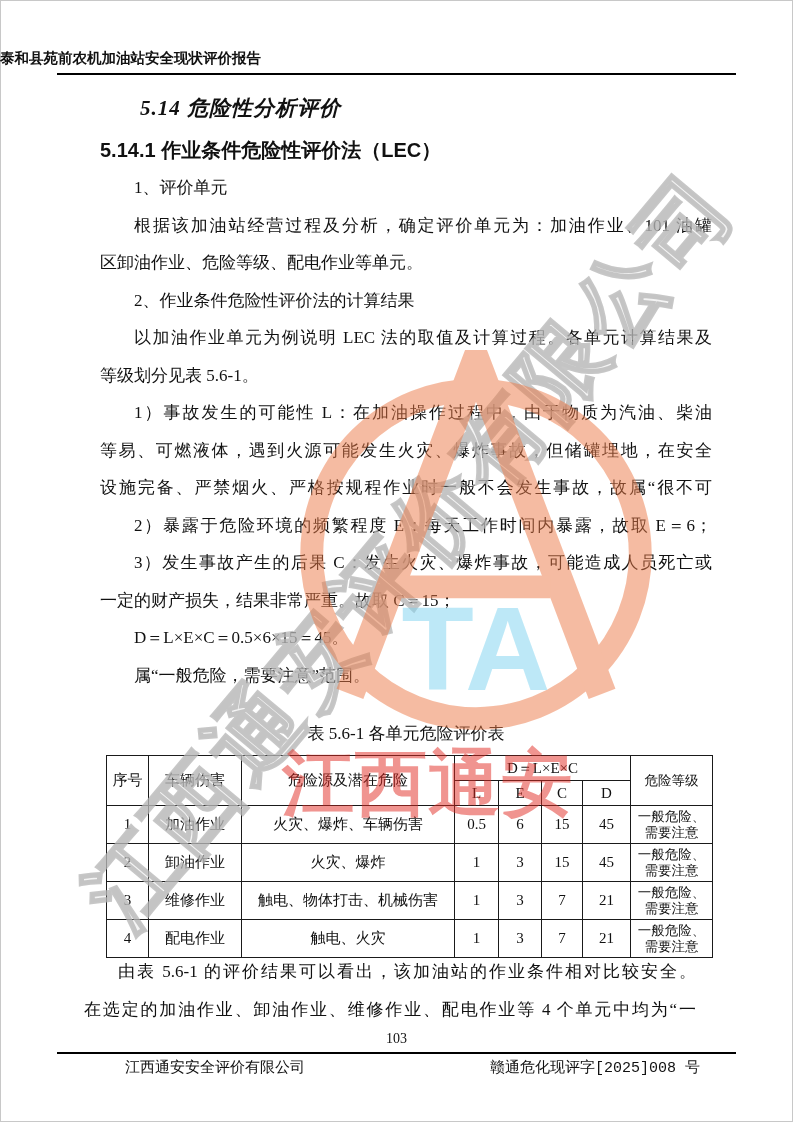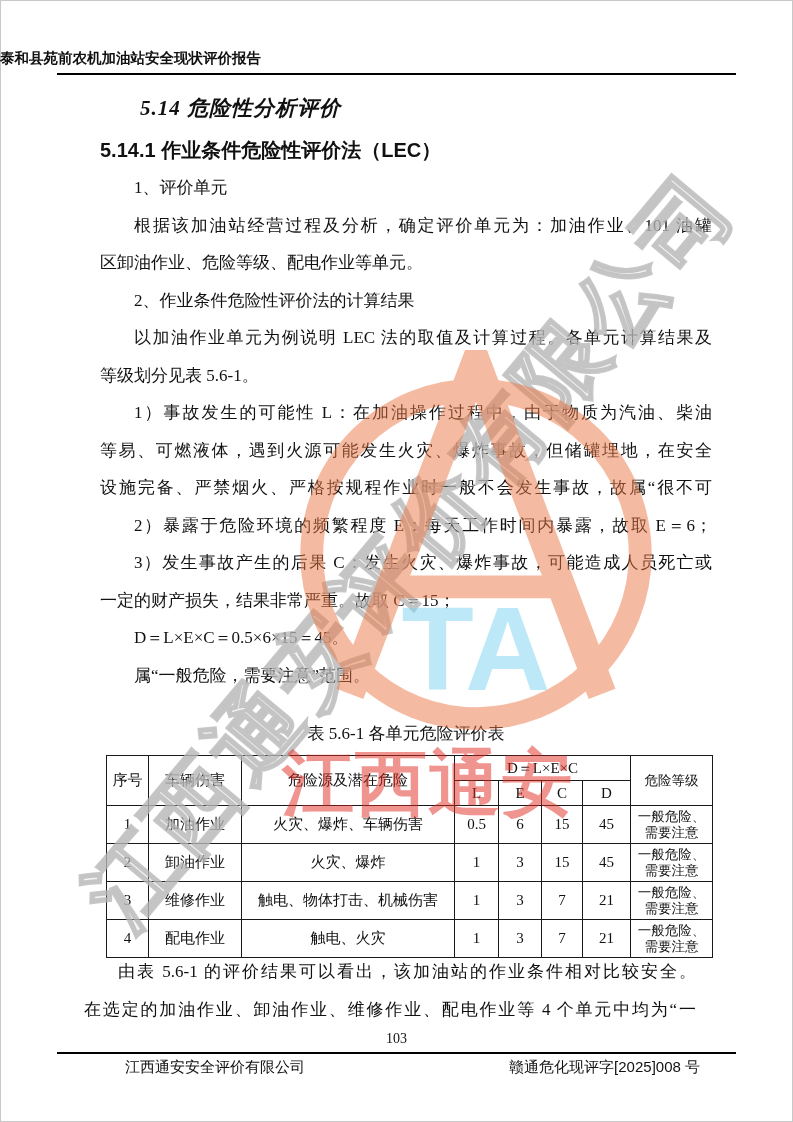--- a/index.html
+++ b/index.html
@@ -80,21 +80,21 @@
   .ftr-rule{
     position:absolute;top:1052px;left:57px;width:679px;height:0;
     border-top:2px solid #000;
   }
   .ftr-left{
     position:absolute;top:1058px;left:125px;font-size:15px;
     font-family:"Liberation Sans","DejaVu Sans",sans-serif;
   }
   .ftr-right{
     position:absolute;top:1058px;right:93px;font-size:15px;
-    font-family:Liberation Sans, sans-serif;
+    font-family:Liberation Mono, monospace;
   }
   
   .wm-layer{position:absolute;inset:0;pointer-events:none;z-index:5;}
   .wm-diagonal{
     position:absolute;left:410px;top:550px;
     transform:translate(-50%,-50%) rotate(-50deg);
     white-space:nowrap;
     font-size:90px;font-weight:bold;letter-spacing:5px;
     font-family:"Liberation Sans","DejaVu Sans",sans-serif;
     color:rgba(195,195,195,0.18);

